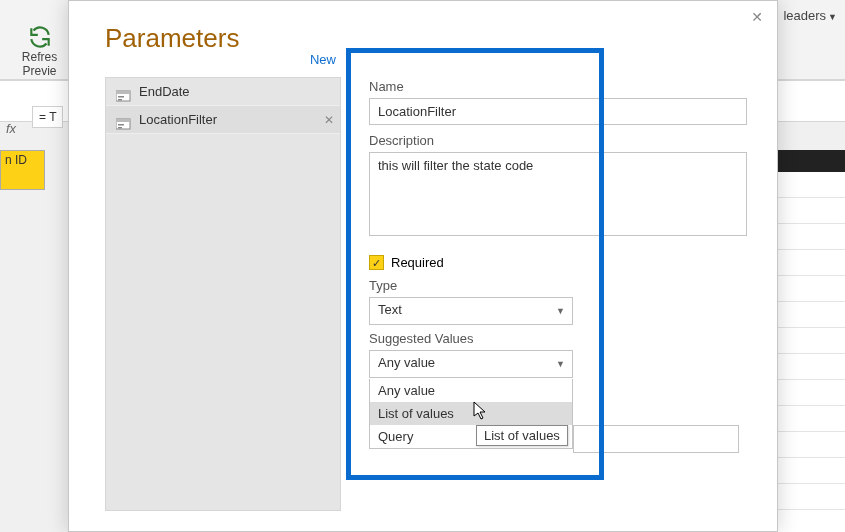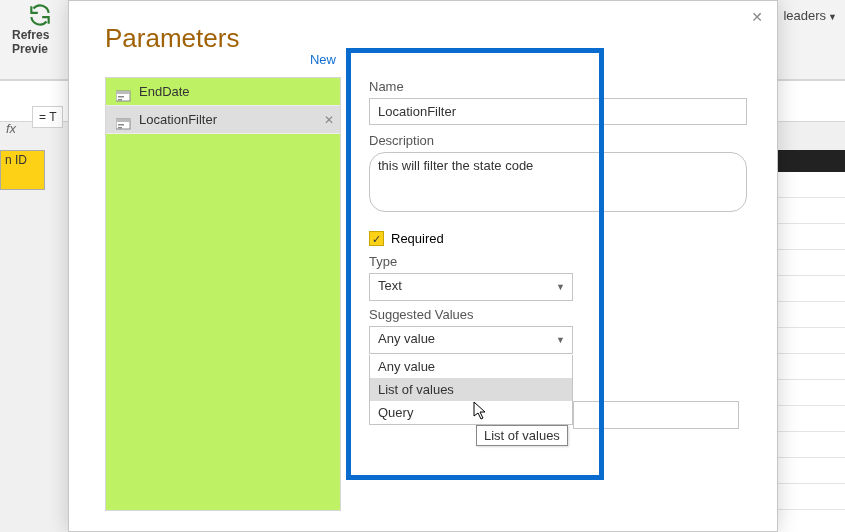--- a/index.html
+++ b/index.html
@@ -18,24 +18,23 @@
       top: 0;
       left: 0;
       right: 0;
       height: 80px;
       background: #f3f3f3;
       border-bottom: 1px solid #d6d6d6;
     }
     .ribbon-left {
       position: absolute;
       left: 12px;
-      top: 2px;
+      top: 24px;
       width: 55px;
-      text-align: left;
-      font-weight: bold;
+      text-align: center;
     }
     .ribbon-left svg { margin: 0 auto; display: block; }
     .ribbon-left .lbl { color: #444; font-size: 12px; }
     .ribbon-right {
       position: absolute;
       right: 8px;
       top: 8px;
       color: #444;
       font-size: 13px;
     }
@@ -109,21 +108,21 @@
     .dlg-body {
       position: absolute;
       left: 36px; right: 30px;
       top: 76px; bottom: 20px;
       display: flex;
       gap: 0;
     }
     .param-list-panel {
       width: 236px;
       border: 1px solid #d6d6d6;
-      background: #bef264;
+      background: #e5e5e5;
       position: relative;
     }
     .new-link {
       position: absolute;
       top: -26px;
       right: 4px;
       color: #1170CF;
       font-size: 13px;
       cursor: pointer;
     }
@@ -163,21 +162,21 @@
     }
     .text-input, .textarea, .select-box {
       width: 100%;
       border: 1px solid #c4c4c4;
       font-family: inherit;
       font-size: 13px;
       color: #333;
       padding: 5px 8px;
       background: #fff;
     }
-    .textarea { height: 60px; resize: none; border-radius: 16px; }
+    .textarea { height: 84px; resize: none; }
     .req-row { margin: 16px 0 8px 0; display: flex; align-items: center; gap: 7px; }
     .req-check {
       width: 15px; height: 15px;
       background: #FCD116;
       color: #333;
       font-size: 11px;
       text-align: center;
       line-height: 15px;
       border: 1px solid #caa700;
     }

